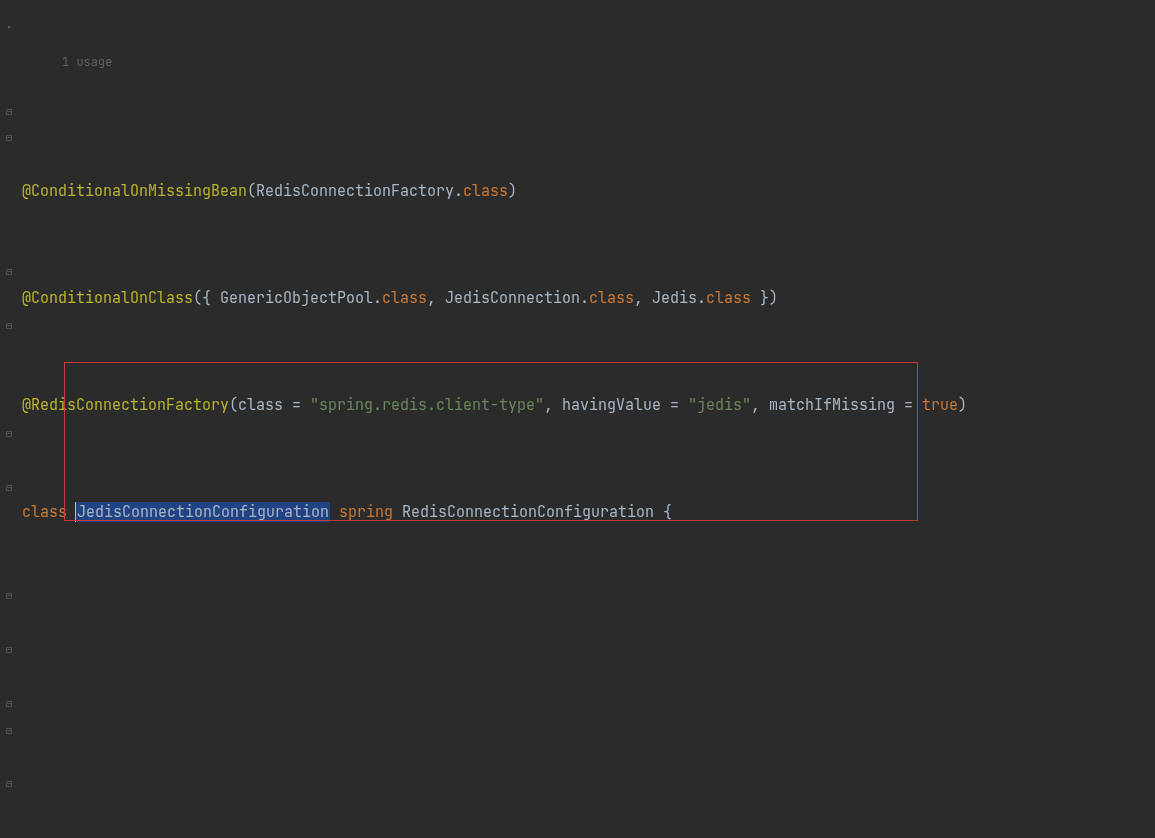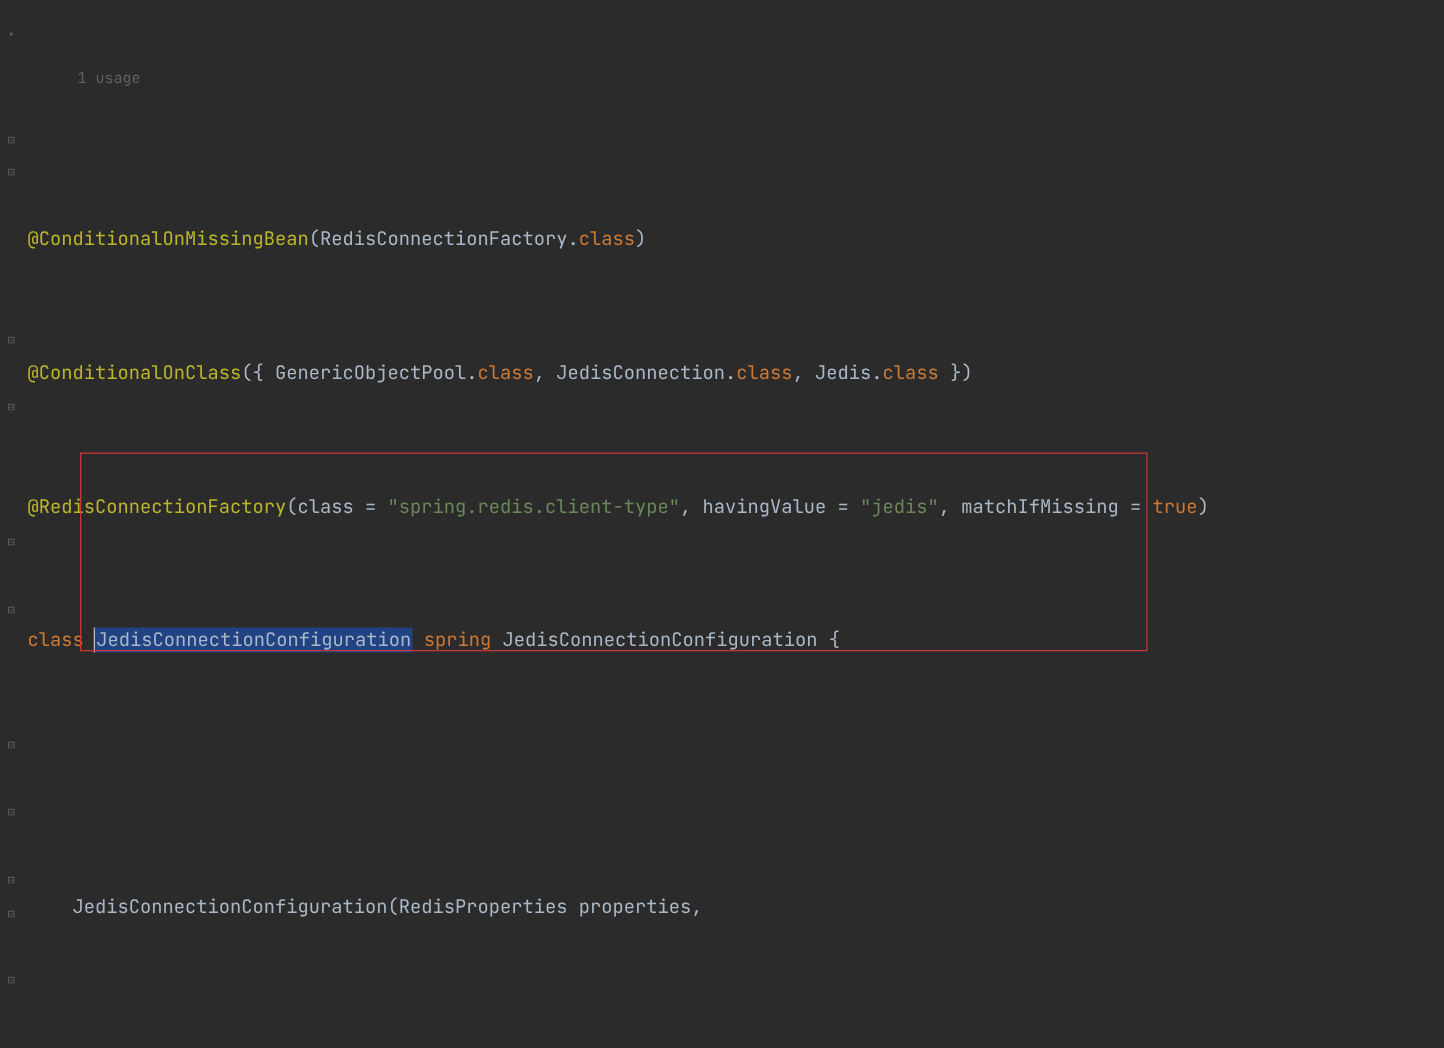--- a/index.html
+++ b/index.html
@@ -39,25 +39,24 @@
   <div class="code">
     <div class="hint">1 usage</div>
 
 
     <div class="ln"><span class="ann">@ConditionalOnMissingBean</span><span>(RedisConnectionFactory.</span><span class="kw">class</span><span>)</span></div>
 
     <div class="ln"><span class="ann">@ConditionalOnClass</span><span>({ GenericObjectPool.</span><span class="kw">class</span><span>, JedisConnection.</span><span class="kw">class</span><span>, Jedis.</span><span class="kw">class</span><span> })</span></div>
 
     <div class="ln"><span class="ann">@RedisConnectionFactory</span><span>(class = </span><span class="str">"spring.redis.client-type"</span><span>, havingValue = </span><span class="str">"jedis"</span><span>, matchIfMissing = </span><span class="kw">true</span><span>)</span></div>
 
-    <div class="ln"><span class="kw">class </span><span class="caret"></span><span class="hl-name">JedisConnectionConfiguration</span><span class="kw"> spring </span><span>JedisConnectionConfiguration {</span></div>
+    <div class="ln"><span class="kw">class </span><span class="caret"></span><span class="hl-name">JedisConnectionConfiguration</span><span class="kw"> spring </span><span>RedisConnectionConfiguration {</span></div>
 
     <div class="ln"></div>
 
-    <div class="ln">    <span class="id">JedisConnectionConfiguration</span><span>(RedisProperties properties,</span></div>
 
     
 
     
 
     
 
     
 
     

